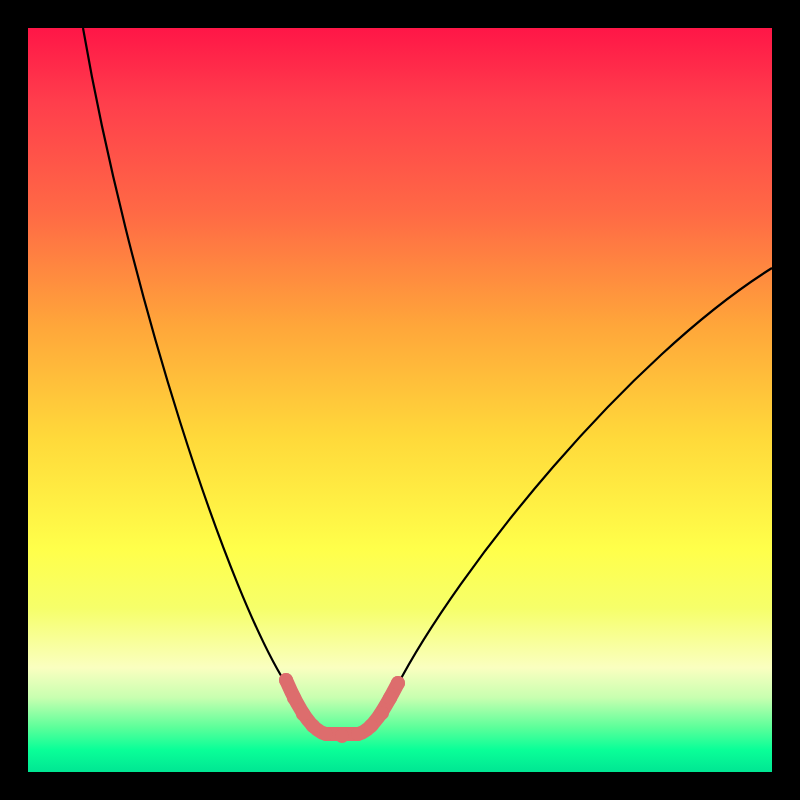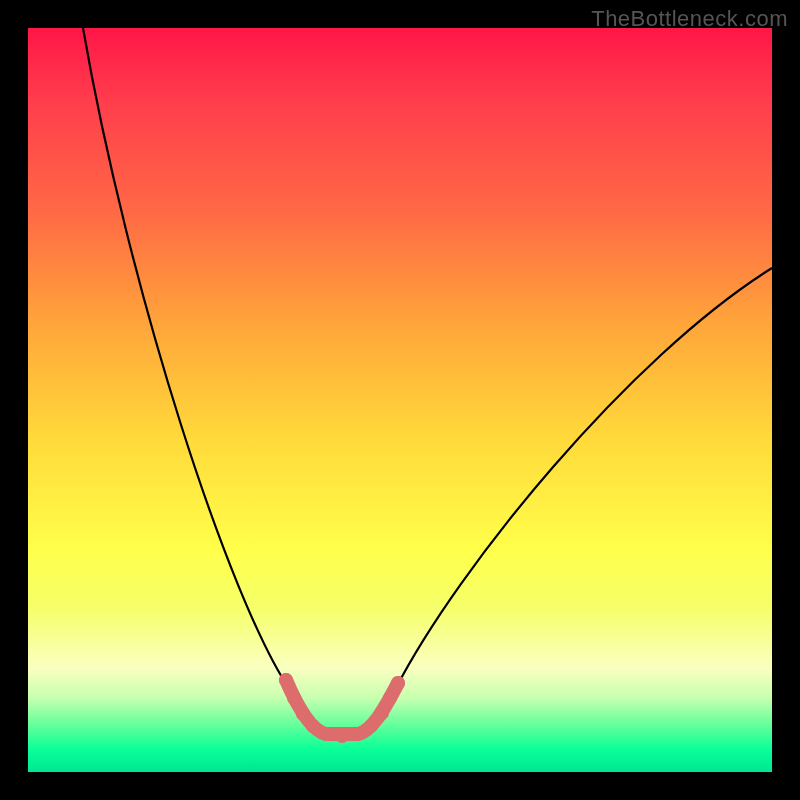--- a/index.html
+++ b/index.html
@@ -70,21 +70,20 @@
     stroke-linecap: round;
     stroke-linejoin: round;
   }
   .highlight-dots {
     fill: #dd6d6d;
   }
 </style>
 </head>
 <body>
 <div class="frame">
-  <div class="watermark">TheBottleneck.com</div>
 
   <div class="plot-area">
     <svg class="curve" viewBox="0 0 744 744">
 
       <path class="black-curve" d="M 55 0
                C 100 260, 200 570, 262 662
                C 276 684, 287 700, 298 706
                L 330 706
                C 342 700, 352 684, 368 660
                C 430 540, 600 330, 744 240"></path>

